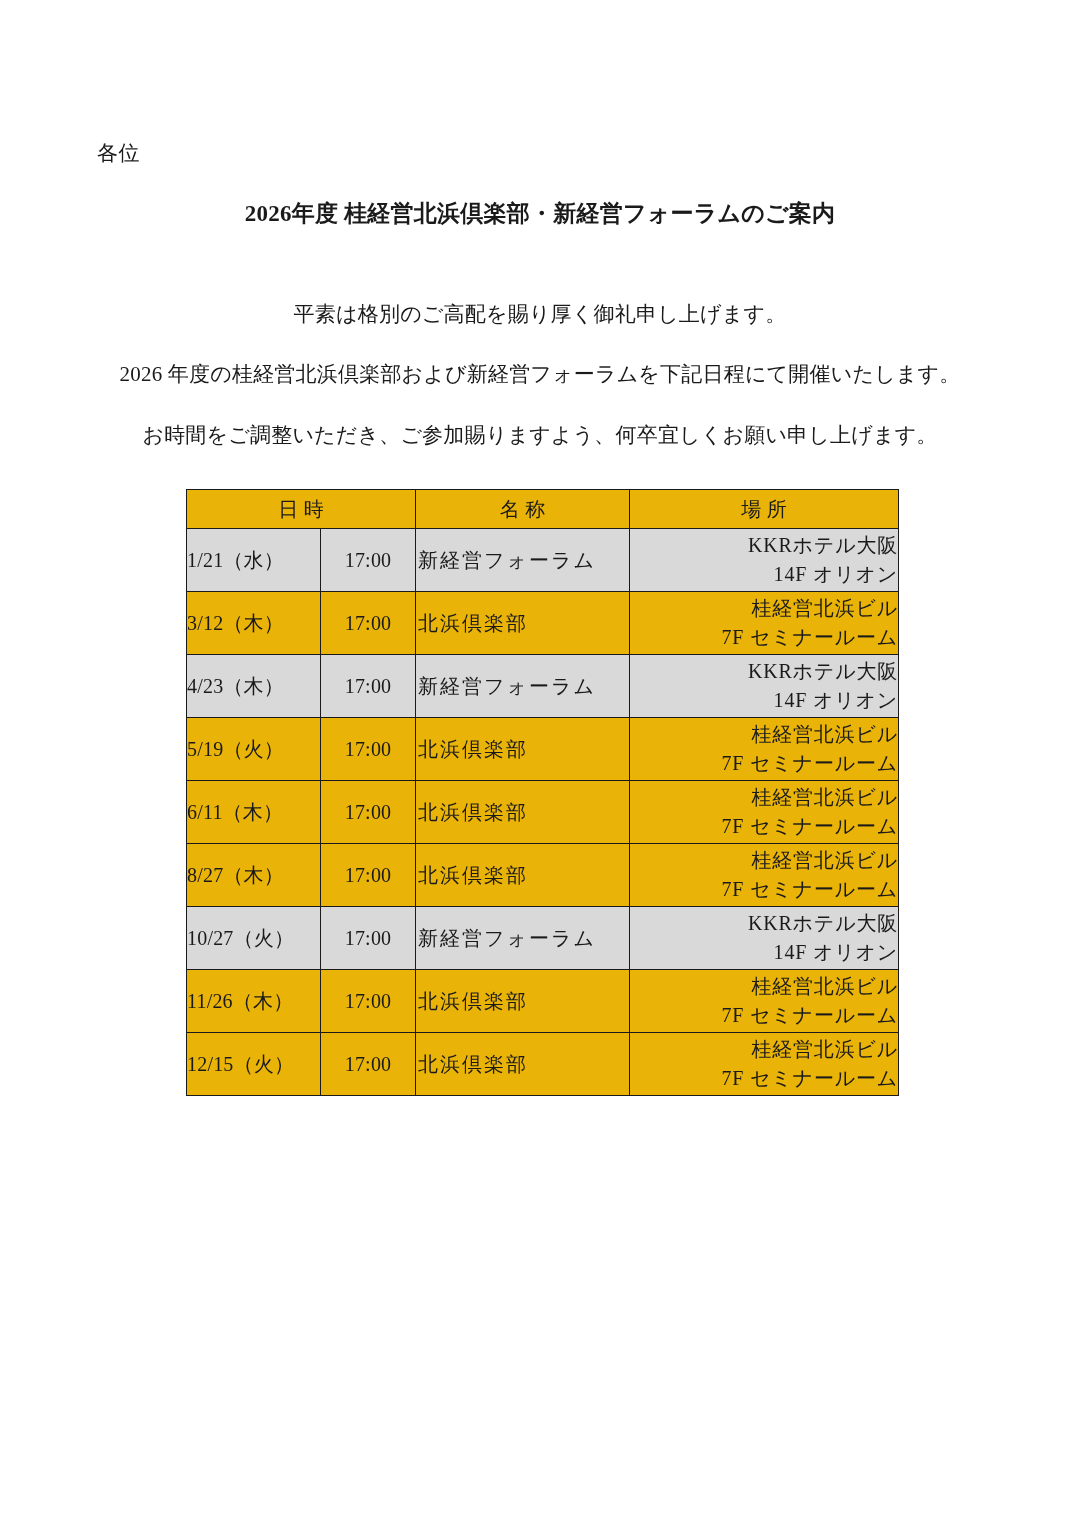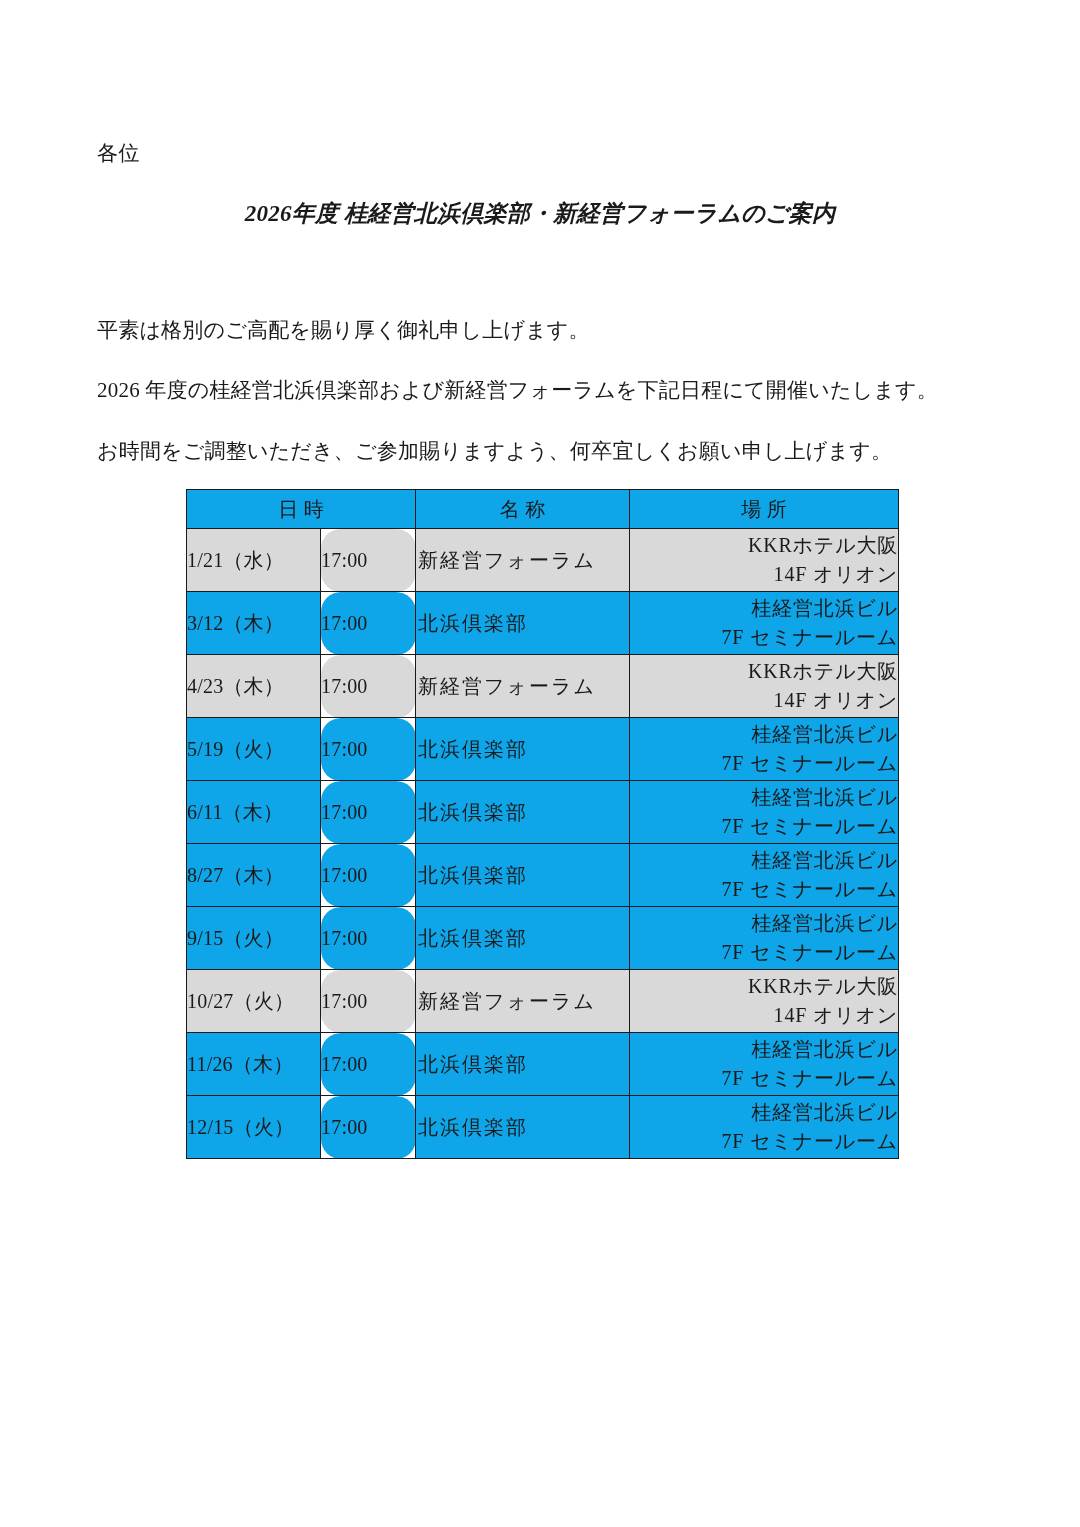--- a/index.html
+++ b/index.html
@@ -32,27 +32,27 @@
   }
   .doc-title {
     position: absolute;
     left: 0;
     right: 0;
     top: 198px;
     text-align: center;
     font-size: 23px;
     font-weight: bold;
     letter-spacing: 0.01em;
-    font-style: italic;
   }
   .body-block {
     position: absolute;
     left: 97px;
-    top: 316px;
+    top: 300px;
     width: 886px;
+    text-align: center;
   }
   .body-para {
     font-size: 21px;
     line-height: 1.35;
     letter-spacing: 0.01em;
     margin: 0 0 32px 0;
   }
   .body-para:last-child { margin-bottom: 6px; }
 
   .schedule-wrap {
@@ -71,38 +71,37 @@
   table.schedule col.c-name  { width: 214px; }
   table.schedule col.c-place { width: 269px; }
 
   table.schedule th,
   table.schedule td {
     border: 1.5px solid #1a1a1a;
     font-weight: normal;
     font-size: 20px;
     padding: 0;
     vertical-align: middle;
-    background: #0ea5e9;
+    background: #eab308;
   }
   table.schedule thead th {
     height: 38px;
     text-align: center;
     letter-spacing: 0.28em;
     text-indent: 0.28em;
   }
   td.date {
     text-align: left;
     padding-left: 10px;
     letter-spacing: 0.01em;
     height: 62px;
   }
   td.time {
-    text-align: left;
-    letter-spacing: 0.01em;
-    border-radius: 20px;
+    text-align: center;
+    letter-spacing: 0.01em;
   }
   td.name {
     letter-spacing: 0.10em;
     text-indent: 0.10em;
   }
   td.place {
     text-align: right;
     line-height: 1.45;
     padding: 4px 0;
     letter-spacing: 0.04em;
@@ -180,26 +179,20 @@
             <td class="time">17:00</td>
             <td class="name">北浜倶楽部</td>
             <td class="place"><span class="l1">桂経営北浜ビル</span><span class="l2">7F セミナールーム</span></td>
           </tr>
           <tr>
             <td class="date">8/27（木）</td>
             <td class="time">17:00</td>
             <td class="name">北浜倶楽部</td>
             <td class="place"><span class="l1">桂経営北浜ビル</span><span class="l2">7F セミナールーム</span></td>
           </tr>
-          <tr>
-            <td class="date">9/15（火）</td>
-            <td class="time">17:00</td>
-            <td class="name">北浜倶楽部</td>
-            <td class="place"><span class="l1">桂経営北浜ビル</span><span class="l2">7F セミナールーム</span></td>
-          </tr>
           <tr class="shaded">
             <td class="date">10/27（火）</td>
             <td class="time">17:00</td>
             <td class="name">新経営フォーラム</td>
             <td class="place"><span class="l1">KKRホテル大阪</span><span class="l2">14F オリオン</span></td>
           </tr>
           <tr>
             <td class="date">11/26（木）</td>
             <td class="time">17:00</td>
             <td class="name">北浜倶楽部</td>

